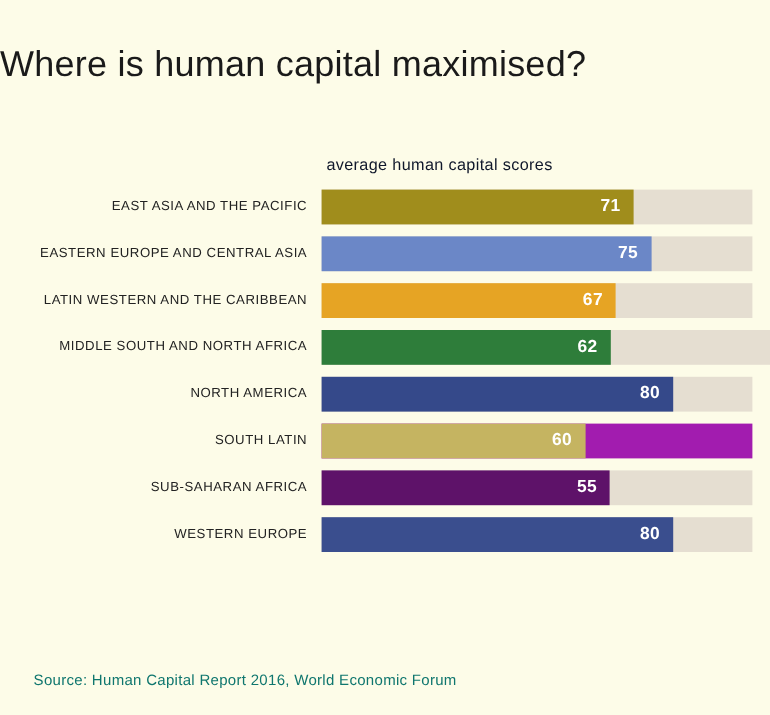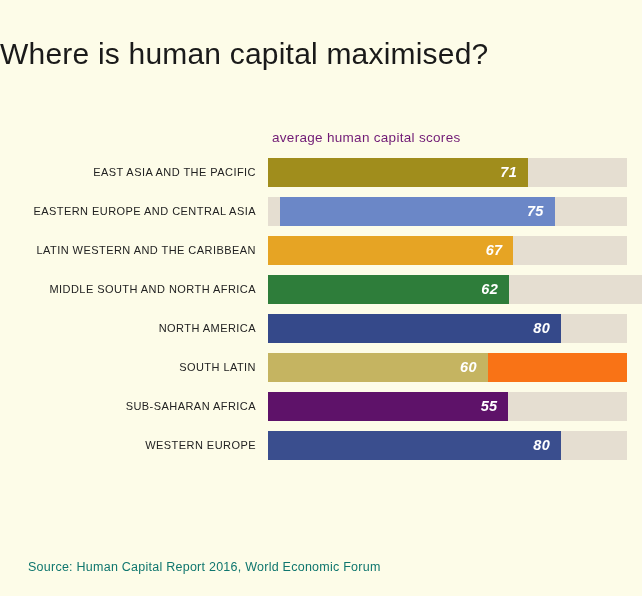--- a/index.html
+++ b/index.html
@@ -31,21 +31,21 @@
     font-weight: 400;
     color: #1a1a1a;
     letter-spacing: 0.2px;
     line-height: 36px;
   }
   .chart-subtitle {
     position: absolute;
     top: 130px;
     left: 272px;
     font-size: 13.5px;
-    color: #701a75;
+    color: #0f172a;
     letter-spacing: 0.3px;
     font-weight: 400;
   }
   .plot {
     position: absolute;
     top: 158px;
     left: 0;
     width: 642px;
   }
   .bar-row {
@@ -82,21 +82,20 @@
   .bar-value {
     position: absolute;
     right: 11px;
     top: 0;
     height: 29px;
     line-height: 29px;
     font-size: 14.5px;
     font-weight: bold;
     color: #ffffff;
     letter-spacing: 0.3px;
-    font-style: italic;
   }
   .source {
     position: absolute;
     left: 28px;
     bottom: 22px;
     font-size: 12.5px;
     color: #0f766e;
     letter-spacing: 0.25px;
   }
 </style>
@@ -116,21 +115,21 @@
       <div class="track" style="background: rgb(229, 222, 209);">
         <div class="bar" style="width: 72.449%; background: rgb(160, 141, 28);">
           <span class="bar-value">71</span>
         </div>
       </div>
     </div>
 
     <div class="bar-row">
       <div class="cat-label">EASTERN EUROPE AND CENTRAL ASIA</div>
       <div class="track" style="background: rgb(229, 222, 209);">
-        <div class="bar" style="width: 76.5306%; background: rgb(107, 135, 199); margin-left: 12px;">
+        <div class="bar" style="width: 76.5306%; background: rgb(107, 135, 199);">
           <span class="bar-value">75</span>
         </div>
       </div>
     </div>
 
     <div class="bar-row">
       <div class="cat-label">LATIN WESTERN AND THE CARIBBEAN</div>
       <div class="track" style="background: rgb(229, 222, 209);">
         <div class="bar" style="width: 68.3673%; background: rgb(230, 164, 36);">
           <span class="bar-value">67</span>
@@ -151,21 +150,21 @@
       <div class="cat-label">NORTH AMERICA</div>
       <div class="track" style="background: rgb(229, 222, 209);">
         <div class="bar" style="width: 81.6327%; background: rgb(53, 73, 138);">
           <span class="bar-value">80</span>
         </div>
       </div>
     </div>
 
     <div class="bar-row">
       <div class="cat-label">SOUTH LATIN</div>
-      <div class="track" style="background: #f97316;">
+      <div class="track" style="background: #a21caf;">
         <div class="bar" style="width: 61.2245%; background: rgb(197, 180, 97);">
           <span class="bar-value">60</span>
         </div>
       </div>
     </div>
 
     <div class="bar-row">
       <div class="cat-label">SUB-SAHARAN AFRICA</div>
       <div class="track" style="background: rgb(229, 222, 209);">
         <div class="bar" style="width: 56.1224%; background: rgb(94, 18, 105); padding-left: 39px;">

